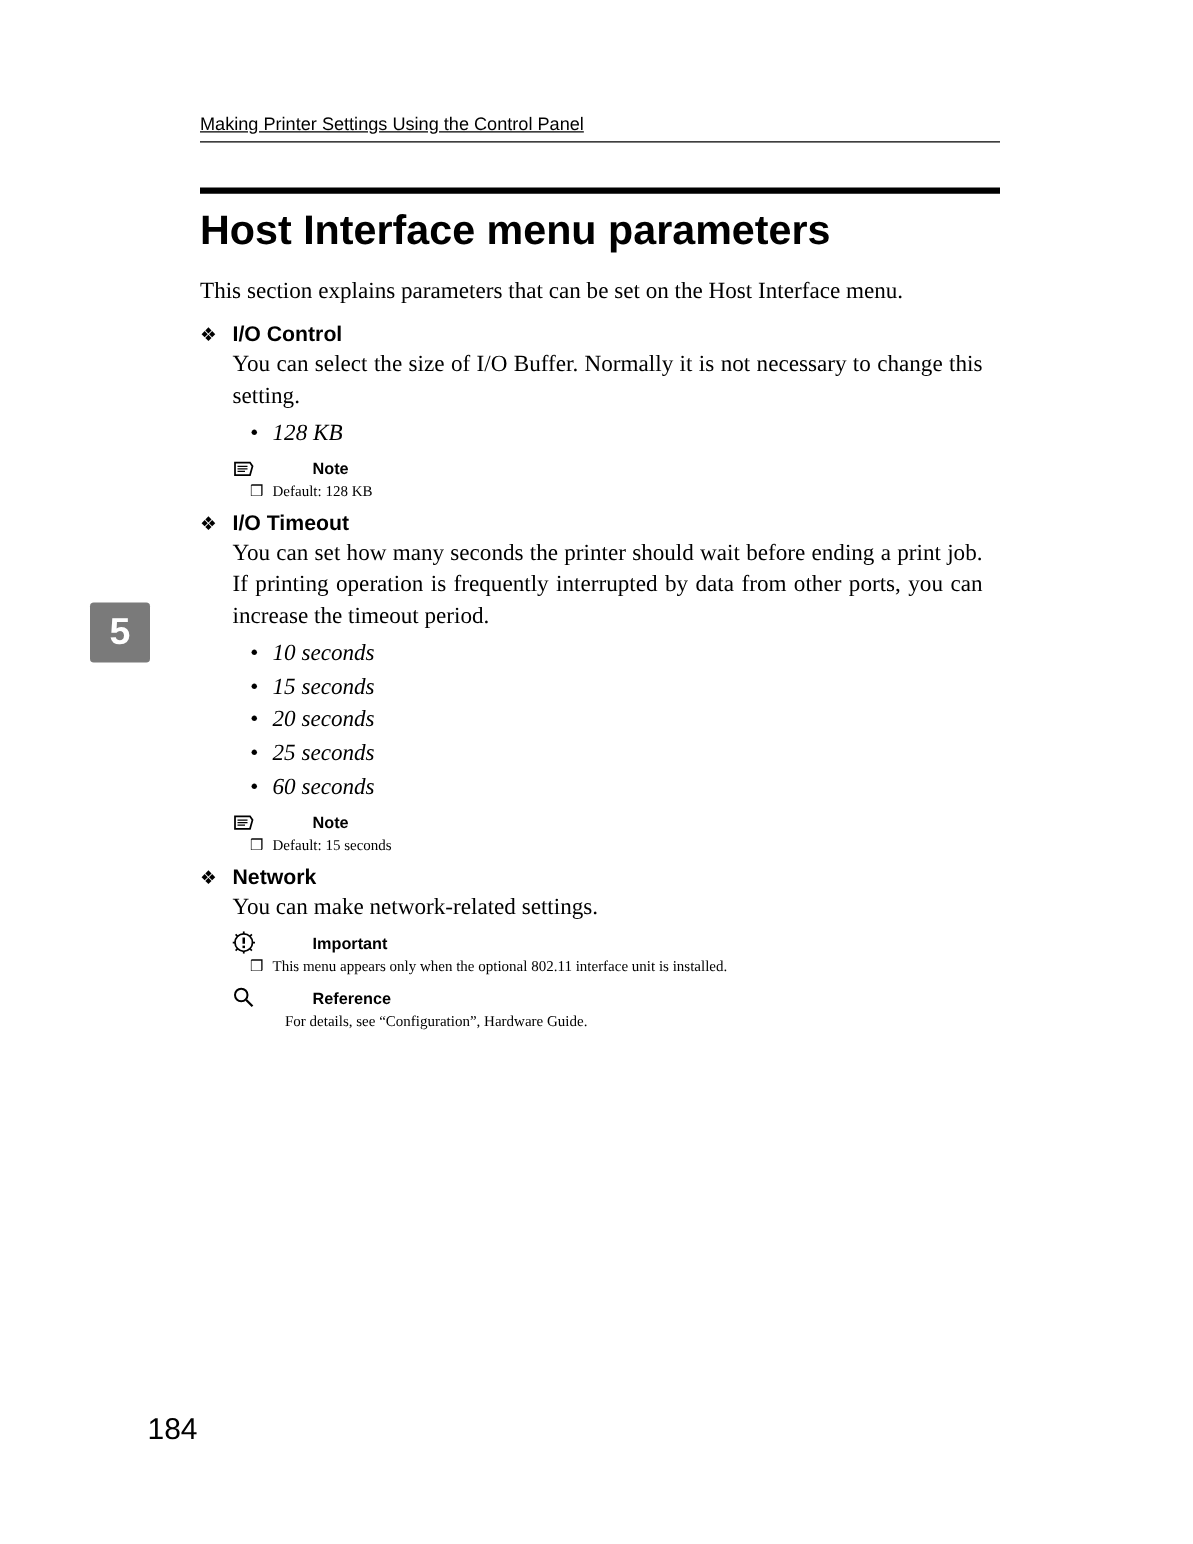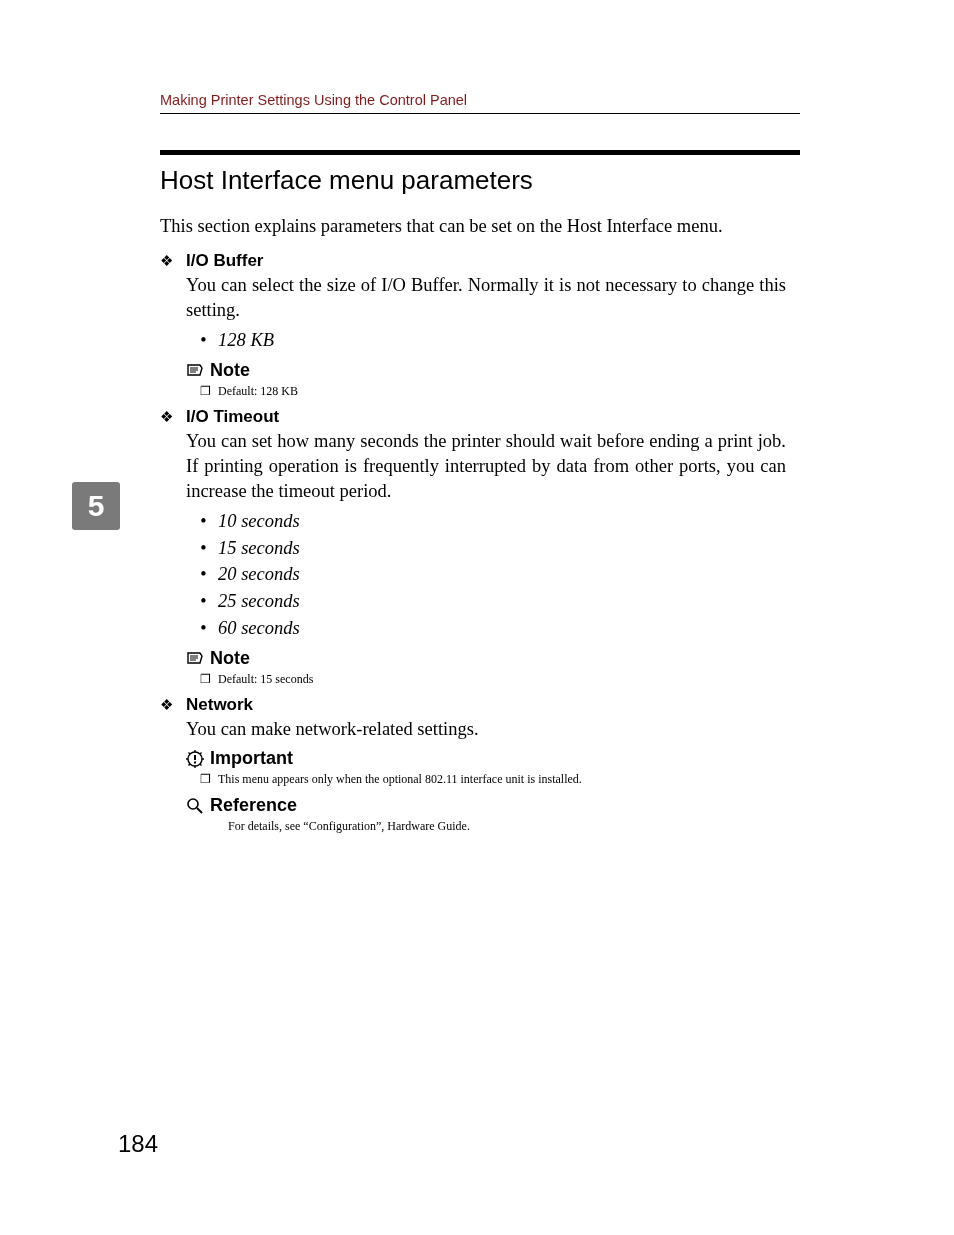--- a/index.html
+++ b/index.html
@@ -20,39 +20,40 @@
   }
   .header-area {
     position: absolute;
     left: 160px;
     top: 92px;
     width: 640px;
   }
   .running-head {
     font-family: Arial, Helvetica, sans-serif;
     font-size: 14.5px;
-    color: #7f1d1d;
+    color: #000000;
     padding-bottom: 5px;
     border-bottom: 1px solid #000;
+    text-decoration: underline;
   }
   .content {
     position: absolute;
     left: 160px;
     top: 150px;
     width: 640px;
   }
   .thick-rule {
     height: 5px;
     background: #000;
     margin-bottom: 10px;
   }
   h1.title {
     font-family: Arial, Helvetica, sans-serif;
-    font-weight: normal;
-    font-size: 26px;
+    font-weight: bold;
+    font-size: 33px;
     margin: 0 0 18px 0;
   }
   p.intro {
     font-family: 'Book Antiqua', Palatino, Georgia, serif;
     font-size: 18.5px;
     line-height: 1.35;
     margin: 12px 0 12px 0;
   }
   .param-block { margin-top: 6px; }
   .param-row {
@@ -94,21 +95,22 @@
   }
   .sub-heading-row {
     display: flex;
     align-items: center;
     gap: 6px;
     margin: 6px 0 2px 26px;
   }
   .sub-heading {
     font-family: Arial, Helvetica, sans-serif;
     font-weight: bold;
-    font-size: 18px;
+    font-size: 13px;
+    margin-left: 40px;
   }
   .note-body, .imp-body, .ref-body {
     font-family: 'Book Antiqua', Palatino, Georgia, serif;
     font-size: 12px;
     line-height: 1.35;
     margin: 0 0 8px 40px;
   }
   .note-body .sq, .imp-body .sq {
     display: inline-block;
     width: 18px;
@@ -154,21 +156,21 @@
 </div>
 
 <div class="content">
   <div class="thick-rule"></div>
   <h1 class="title">Host Interface menu parameters</h1>
   <p class="intro">This section explains parameters that can be set on the Host Interface menu.</p>
 
   <div class="param-block">
     <div class="param-row">
       <span class="diamond-icon">❖</span>
-      <span class="param-title">I/O Buffer</span>
+      <span class="param-title">I/O Control</span>
     </div>
     <div class="param-desc">You can select the size of I/O Buffer. Normally it is not necessary to change this setting.</div>
     <ul class="options">
       <li>128 KB</li>
     </ul>
     <div class="sub-heading-row">
       <svg class="icon" width="18" height="16" viewBox="0 0 18 16">
             <path d="M2 3 L14 3 L16 6 L14 13 L2 13 Z" fill="none" stroke="#000" stroke-width="1.4"></path>
             <path d="M4 6 L12 6 M4 8 L12 8 M4 10 L10 10" stroke="#000" stroke-width="1"></path>
           </svg>

